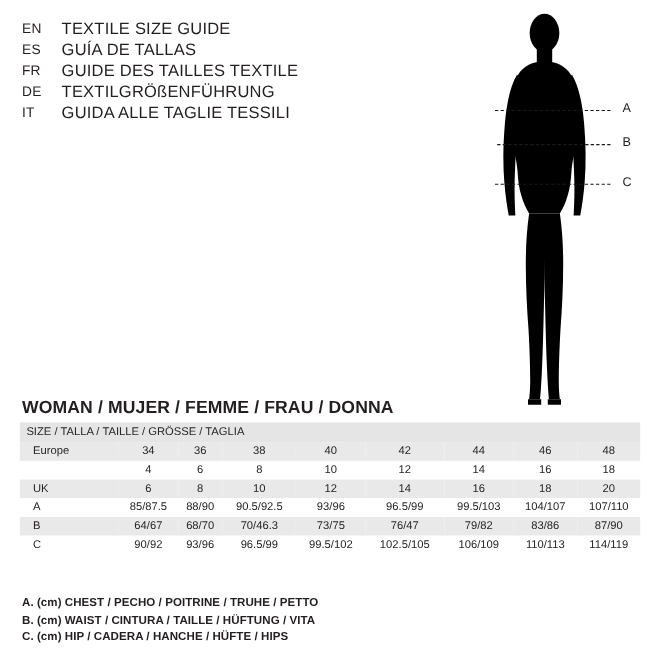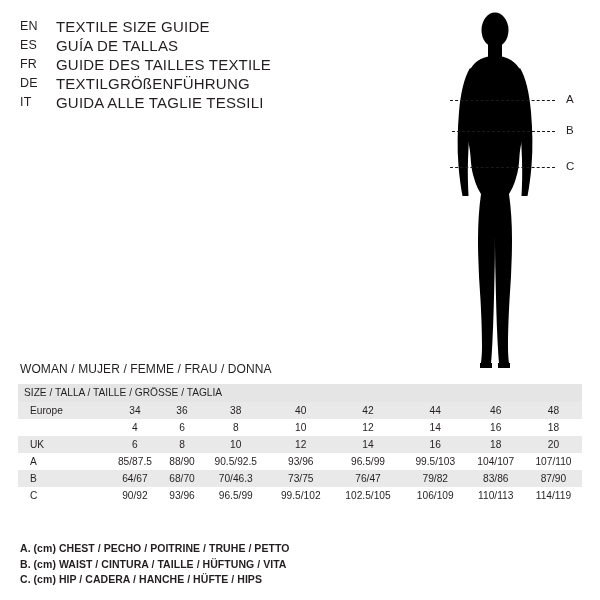--- a/index.html
+++ b/index.html
@@ -73,22 +73,22 @@
     font-size: 11.5px;
     color: #231f20;
     font-family: "Liberation Sans", sans-serif;
   }
 
   
   .woman-title {
     position: absolute;
     left: 20px;
     top: 362px;
-    font-size: 12px;
-    font-weight: normal;
+    font-size: 16px;
+    font-weight: bold;
     letter-spacing: 0.1px;
     color: #231f20;
   }
 
   
   .size-table {
     position: absolute;
     left: 18px;
     top: 384px;
     width: 564px;

